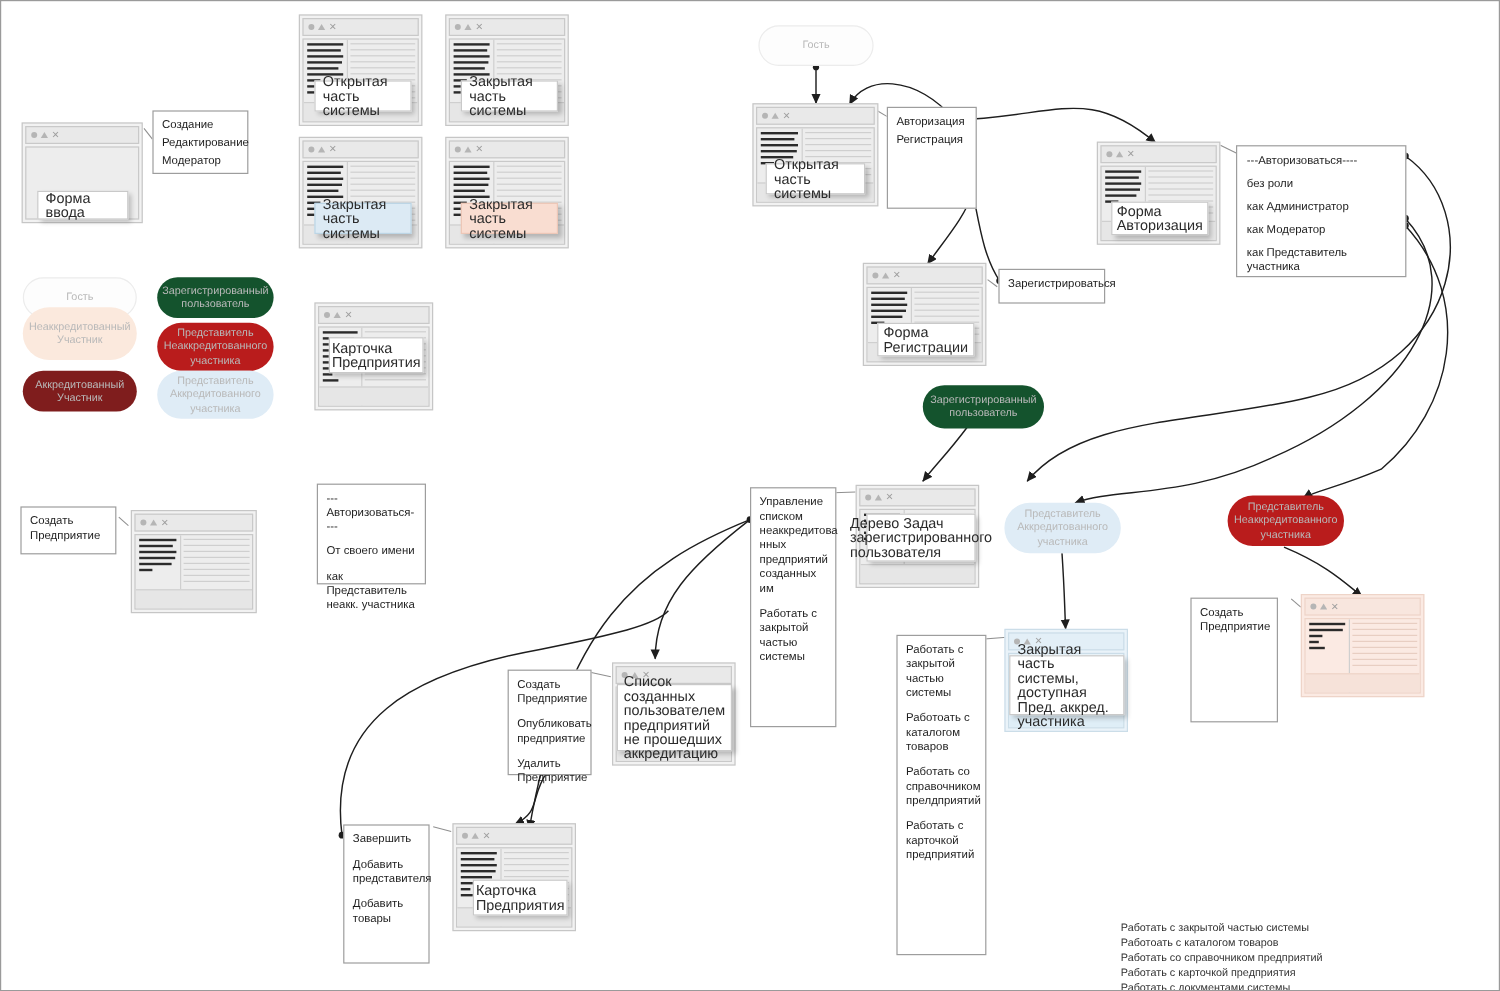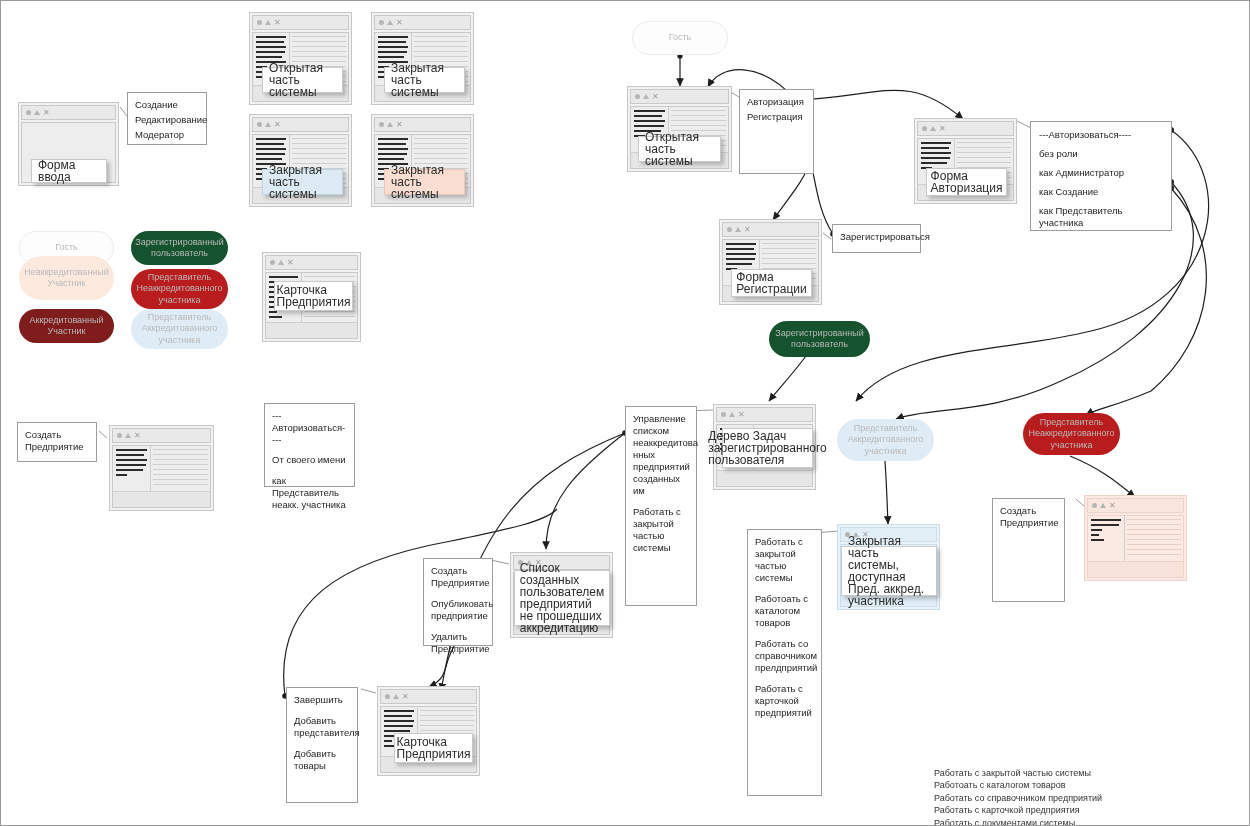--- a/index.html
+++ b/index.html
@@ -488,21 +488,21 @@
       </div>
       <div class="footer"></div>
     </div>
   </div>
   <div class="callout" style="left:730px;top:268px;width:81px;height:28px;">Форма Регистрации</div>
 
   <div class="note" style="left:1029px;top:120px;width:142px;height:110px;padding:7px 8px;">
     <div class="hdr" style="margin-bottom:7px;">---Авторизоваться----</div>
     <div class="li tight" style="margin-bottom:7px;">без роли</div>
     <div class="li tight" style="margin-bottom:7px;">как Администратор</div>
-    <div class="li tight" style="margin-bottom:7px;">как Создание</div>
+    <div class="li tight" style="margin-bottom:7px;">как Модератор</div>
     <div class="li tight">как Представитель   участника</div>
   </div>
 
   <div class="pill gray" style="left:768px;top:320px;width:101px;height:36px;">Зарегистрированный пользователь</div>
   <div class="pill sky" style="left:836px;top:418px;width:97px;height:42px;">Представитель Аккредитованного участника</div>
   <div class="pill rose" style="left:1022px;top:412px;width:97px;height:42px;">Представитель Неаккредитованного участника</div>
 
   <div class="note" style="left:624px;top:405px;width:72px;height:200px;padding:6px 7px;">
     <div class="li">Управление списком неаккредитова нных предприятий созданных им</div>
     <div class="li">Работать с закрытой частью системы</div>

